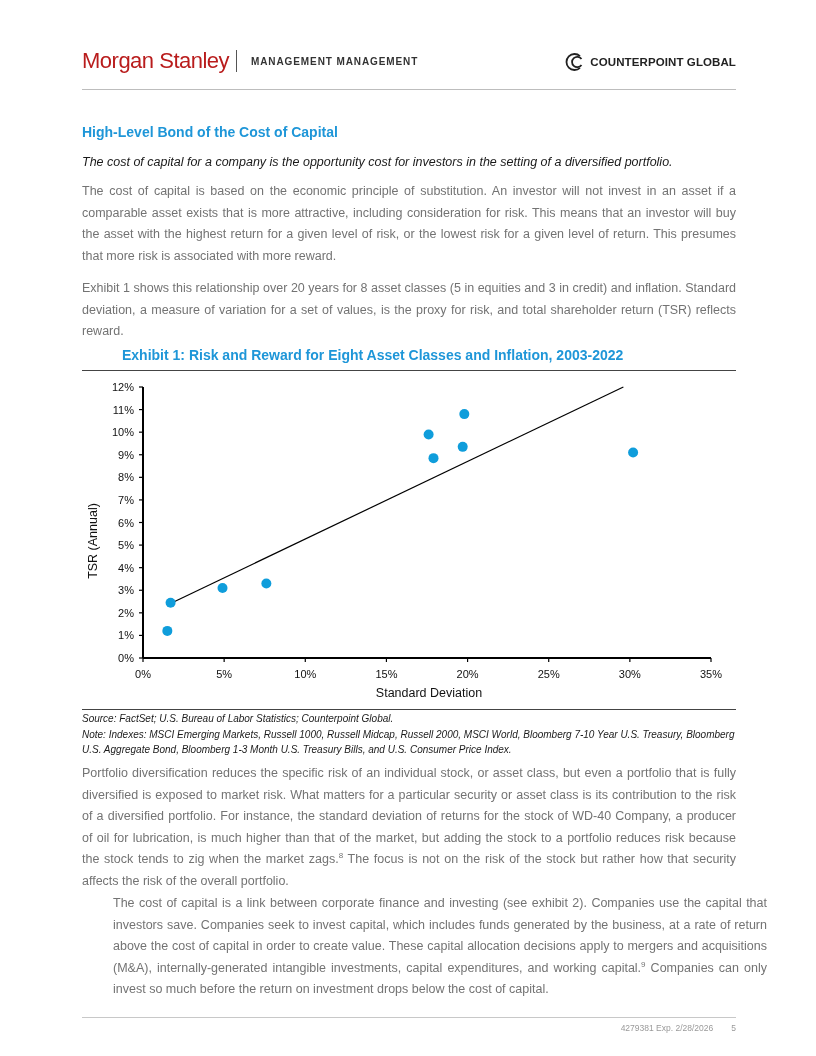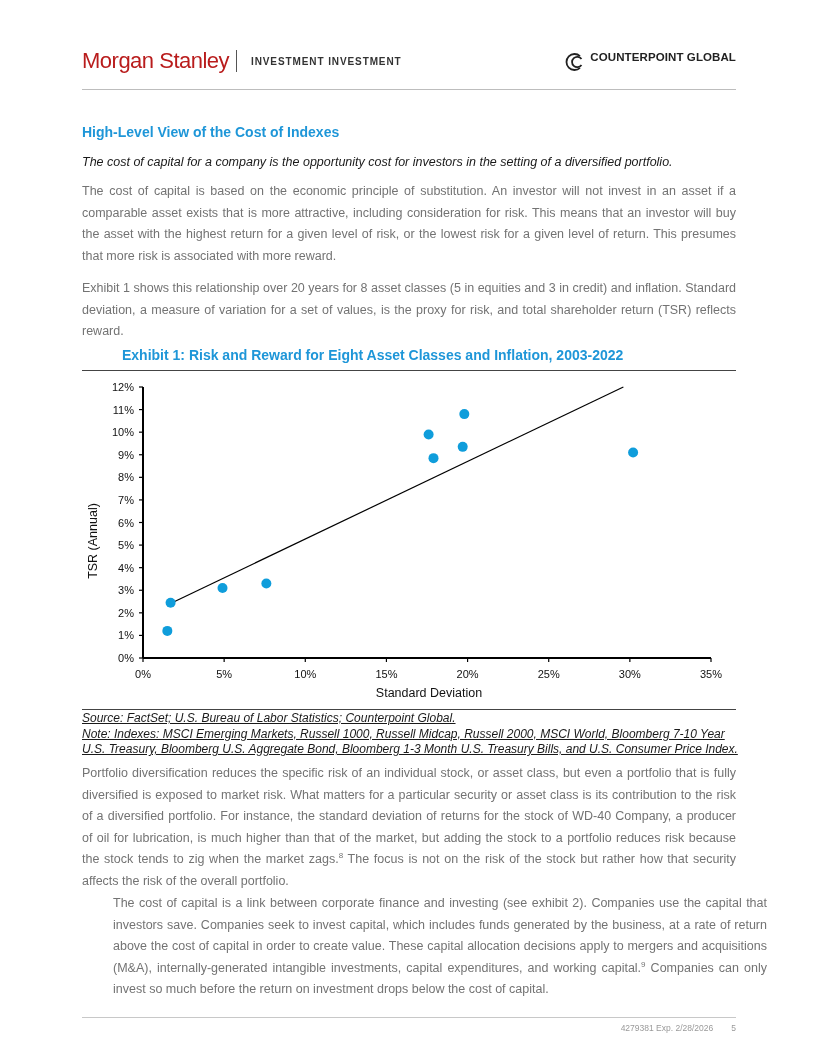--- a/index.html
+++ b/index.html
@@ -2,61 +2,61 @@
 <html><head>
 <meta charset="utf-8">
 <style>
   html, body { margin: 0; padding: 0; background: #ffffff; }
   body { width: 816px; height: 1056px; position: relative; overflow: hidden;
          font-family: "Liberation Sans", sans-serif; color: #1a1a1a; }
   .header { position: absolute; left: 82px; top: 44px; width: 654px; height: 36px; }
   .brand { position: absolute; left: 0; top: 4px; font-size: 22px; letter-spacing: -0.5px; color: #b91c1c; font-family: Liberation Sans, sans-serif; }
   .brand-sep { position: absolute; left: 154px; top: 6px; width: 1px; height: 22px; background: #555; }
   .brand-sub { position: absolute; left: 169px; top: 12px; font-size: 10px; font-weight: bold; letter-spacing: 0.9px; color: #333; }
-  .cp { position: absolute; right: 0; top: 7px; display: flex; }
+  .cp { position: absolute; right: 0; top: 7px; display: flex; align-items: center; }
   .cp-icon { width: 22px; height: 22px; margin-right: 5px; }
   .cp-text { font-size: 11.5px; font-weight: bold; color: #222; letter-spacing: 0.1px; }
   .header-rule { position: absolute; left: 82px; top: 89px; width: 654px; height: 1px; background: #bdbdbd; }
   .h1 { position: absolute; left: 82px; top: 124px; font-size: 14px; font-weight: bold; color: #1e96d8; }
   .lead { position: absolute; left: 82px; top: 155px; width: 660px; font-size: 12.5px; font-style: italic; color: #1a1a1a; }
   .para { position: absolute; left: 82px; width: 654px; font-size: 12.5px; line-height: 21.5px; text-align: justify; color: #737373; }
   .p1 { top: 181px; }
   .p2 { top: 278px; }
   .exhibit-title { position: absolute; left: 82px; top: 347px; font-size: 14px; font-weight: bold; color: #1e96d8; padding-left: 40px; }
   .exhibit-rule { position: absolute; left: 82px; top: 370px; width: 654px; height: 1px; background: #444; }
   .chart { position: absolute; left: 82px; top: 372px; width: 654px; height: 335px; }
   .chart-rule { position: absolute; left: 82px; top: 709px; width: 654px; height: 1px; background: #444; }
-  .source { position: absolute; left: 82px; top: 711px; width: 660px; font-size: 12px; font-style: italic; line-height: 15.5px; color: #1a1a1a; text-decoration: underline; }
+  .source { position: absolute; left: 82px; top: 711px; width: 660px; font-size: 10px; font-style: italic; line-height: 15.5px; color: #1a1a1a; }
   .p3 { top: 763px; }
   .p4 { top: 893px; margin-left: 31px; }
   sup { font-size: 8px; line-height: 0; vertical-align: 5px; }
   .footer-rule { position: absolute; left: 82px; top: 1017px; width: 654px; height: 1px; background: #c8c8c8; }
   .footer-left { position: absolute; left: 82px; top: 1023px; font-size: 8.5px; color: #9a9a9a; margin-top: 48px; }
   .footer-right { position: absolute; right: 80px; top: 1023px; font-size: 8.5px; color: #9a9a9a; }
   .footer-page { margin-left: 18px; }
   svg text { font-family: "Liberation Sans", sans-serif; }
 </style>
 </head>
 <body>
 
 <div class="header">
   <span class="brand">Morgan Stanley</span>
   <span class="brand-sep"></span>
-  <span class="brand-sub">INVESTMENT INVESTMENT</span>
+  <span class="brand-sub">MANAGEMENT MANAGEMENT</span>
   <div class="cp">
     <svg class="cp-icon" viewBox="0 0 22 22">
       <path d="M17 5.2 A8 8 0 1 0 17 16.8" fill="none" stroke="#222" stroke-width="1.8"></path>
       <path d="M18.5 8 A5.2 5.2 0 1 0 18.5 14" fill="none" stroke="#222" stroke-width="1.8"></path>
     </svg>
     <span class="cp-text">COUNTERPOINT GLOBAL</span>
   </div>
 </div>
 <div class="header-rule"></div>
 
-<div class="h1">High-Level View of the Cost of Indexes</div>
+<div class="h1">High-Level Bond of the Cost of Capital</div>
 <div class="lead">The cost of capital for a company is the opportunity cost for investors in the setting of a diversified portfolio.</div>
 <div class="para p1">The cost of capital is based on the economic principle of substitution. An investor will not invest in an asset if a comparable asset exists that is more attractive, including consideration for risk. This means that an investor will buy the asset with the highest return for a given level of risk, or the lowest risk for a given level of return. This presumes that more risk is associated with more reward.</div>
 <div class="para p2">Exhibit 1 shows this relationship over 20 years for 8 asset classes (5 in equities and 3 in credit) and inflation. Standard deviation, a measure of variation for a set of values, is the proxy for risk, and total shareholder return (TSR) reflects reward.</div>
 
 <div class="exhibit-title">Exhibit 1: Risk and Reward for Eight Asset Classes and Inflation, 2003-2022</div>
 <div class="exhibit-rule"></div>
 
 <svg class="chart" id="chart" viewBox="0 0 654 335">
   <g id="y-axis">
       <line x1="61" y1="15" x2="61" y2="286" stroke="#000" stroke-width="2"></line>

